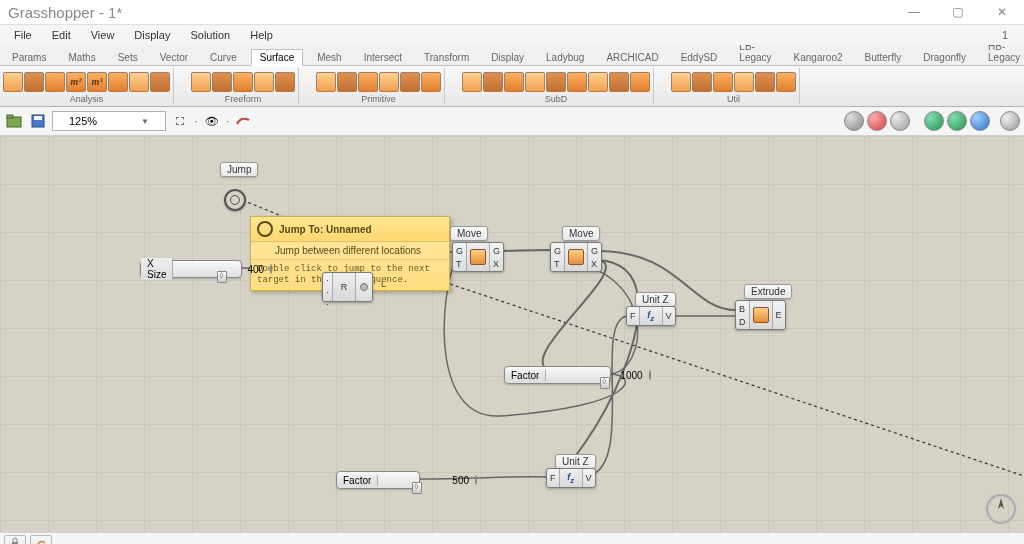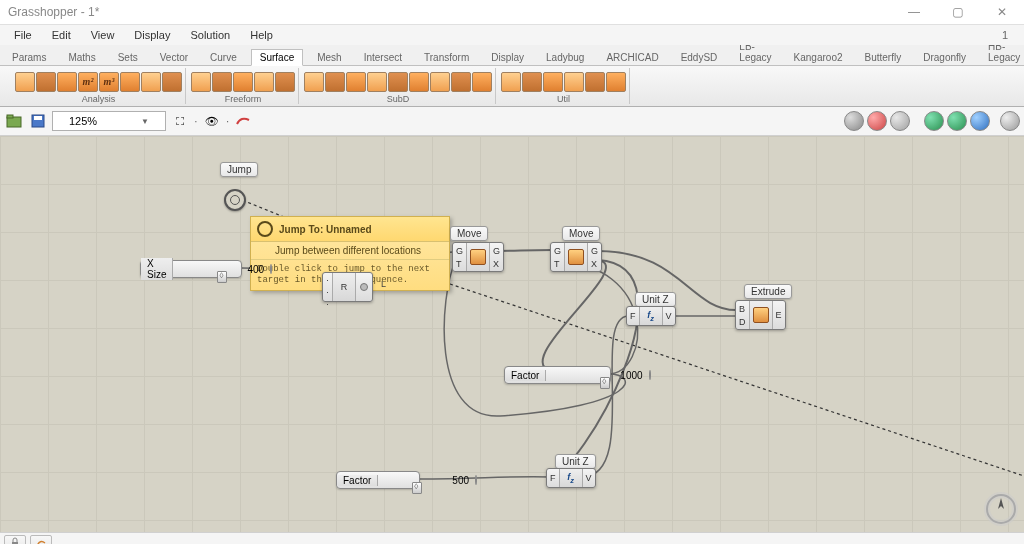--- a/index.html
+++ b/index.html
@@ -1,26 +1,26 @@
 <!DOCTYPE html>
 <html><head>
 <meta charset="utf-8">
 <style>
 html,body{margin:0;padding:0;width:1024px;height:544px;overflow:hidden;font-family:"Segoe UI",Tahoma,sans-serif;font-size:11px;background:#f0f0f0;user-select:none}
 .titlebar{height:24px;background:#fff;display:flex;align-items:center;padding:0 8px;border-bottom:1px solid #e0e0e0;position:relative}
-.titlebar .title{color:#888;font-size:12px}
+.titlebar .title{color:#888;font-size:15px}
 .titlebar .wincontrols{position:absolute;right:0;top:0;display:flex}
 .winbtn{width:44px;height:24px;display:flex;align-items:center;justify-content:center;color:#888;font-size:12px}
 .menubar{height:20px;background:#f5f5f5;display:flex;align-items:center;padding:0 6px;gap:4px;position:relative}
 .menubar span{padding:2px 8px;color:#333}
 .menubar .right{position:absolute;right:8px;color:#666}
 .ribbon-tabs{height:20px;background:#f0f0f0;display:flex;align-items:flex-end;padding:0 4px;gap:6px;border-bottom:1px solid #c0c0c0}
 .ribbon-tabs span{padding:2px 8px;color:#666;font-size:10px}
 .ribbon-tabs span.active{background:#fff;border:1px solid #c0c0c0;border-bottom:1px solid #fff;margin-bottom:-1px;color:#000}
-.ribbon{height:36px;background:linear-gradient(#f8f8f8,#e8e8e8);border-bottom:1px solid #b0b0b0;display:flex;align-items:flex-end;padding:2px 12px;gap:2px}
+.ribbon{height:36px;background:linear-gradient(#f8f8f8,#e8e8e8);border-bottom:1px solid #b0b0b0;display:flex;align-items:flex-end;padding:2px 0;gap:14px}
 .rgroup{display:flex;flex-direction:column;align-items:center;border-right:1px solid #c8c8c8;padding:0 3px;height:100%}
 .ricons{display:flex;gap:1px;flex:1;align-items:center}
 .ricon{width:18px;height:18px;border:1px solid #a08060;border-radius:2px;background:linear-gradient(#ffd090,#f0a050)}
 .ricon.v2{background:linear-gradient(#e09050,#c07030)}
 .ricon.v3{background:linear-gradient(#ffb060,#e08030);color:#603010;font-family:Georgia,serif;font-style:italic;font-size:10px;display:flex;align-items:center;justify-content:center;font-weight:bold}
 .rlabel{font-size:9px;color:#666;line-height:9px}
 .toolbar{height:28px;background:#f5f5f5;border-bottom:1px solid #d0d0d0;display:flex;align-items:center;padding:0 4px;gap:4px}
 .tbtn{width:20px;height:20px;display:flex;align-items:center;justify-content:center}
 .zoom{width:80px;height:18px;border:1px solid #b0b0b0;background:#fff;font-size:11px;padding:0 16px;display:flex;align-items:center;justify-content:space-between}
 .zoom .arrow{font-size:8px;color:#666}
@@ -127,20 +127,31 @@
       <div class="rlabel">Freeform</div>
     </div>
     <div class="rgroup">
       <div class="ricons">
         <div class="ricon"></div>
         <div class="ricon v2"></div>
         <div class="ricon v3"></div>
         <div class="ricon"></div>
         <div class="ricon v2"></div>
         <div class="ricon v3"></div>
+      </div>
+      <div class="rlabel">Primitive</div>
+    </div>
+    <div class="rgroup">
+      <div class="ricons">
+        <div class="ricon"></div>
+        <div class="ricon v2"></div>
+        <div class="ricon v3"></div>
+        <div class="ricon"></div>
+        <div class="ricon v2"></div>
+        <div class="ricon v3"></div>
         <div class="ricon"></div>
         <div class="ricon v2"></div>
         <div class="ricon v3"></div>
       </div>
       <div class="rlabel">SubD</div>
     </div>
     <div class="rgroup">
       <div class="ricons">
         <div class="ricon"></div>
         <div class="ricon v2"></div>

